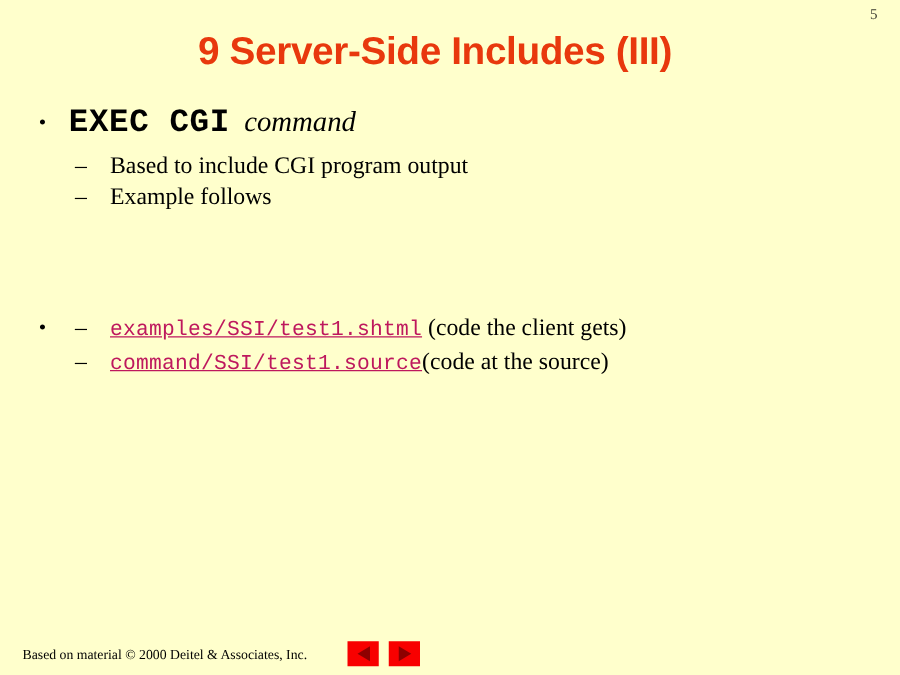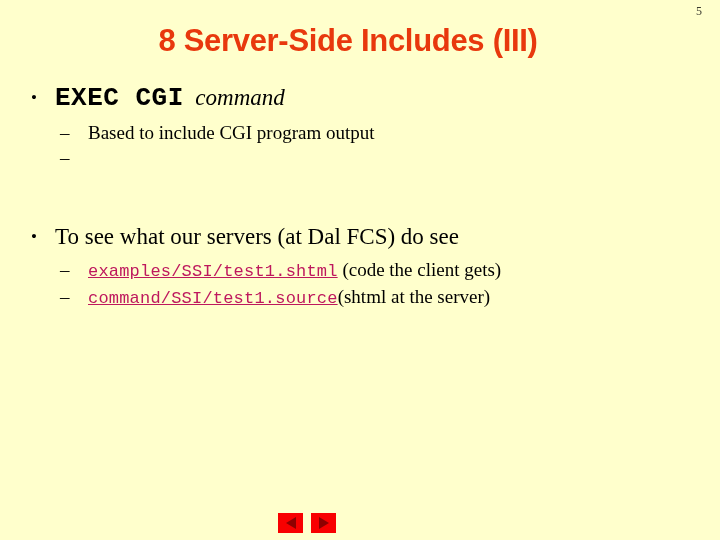--- a/index.html
+++ b/index.html
@@ -165,60 +165,61 @@
     border-left: 10px solid #8e0000;
   }
 </style>
 </head>
 <body>
 
 <div class="slide">
 
   <div class="page-number">5</div>
 
-  <div class="title">8 Server-Side Includes (III)</div>
+  <div class="title">9 Server-Side Includes (III)</div>
 
   <div class="content">
 
     <div class="bullet-l1">
       <span class="marker">•</span>
       <span class="mono-bold">EXEC CGI</span><span>&nbsp;&nbsp;</span><span class="serif-italic">command</span>
     </div>
 
     <div class="sub-group-1">
       <div class="bullet-l2">
         <span class="marker">–</span>
         <span>Based to include CGI program output</span>
       </div>
       <div class="bullet-l2">
         <span class="marker">–</span>
+        <span>Example follows</span>
       </div>
     </div>
 
     <div class="gap-block"></div>
 
     <div class="bullet-l1">
       <span class="marker">•</span>
-      <span>To see what our servers (at Dal FCS) do see</span>
     </div>
 
     <div class="sub-group-2">
       <div class="bullet-l2">
         <span class="marker">–</span>
         <a class="link-mono" href="#">examples/SSI/test1.shtml</a><span>&nbsp;</span><span>(code the client gets)</span>
       </div>
       <div class="bullet-l2">
         <span class="marker">–</span>
-        <a class="link-mono" href="#">command/SSI/test1.source</a><span>(shtml at the server)</span>
+        <a class="link-mono" href="#">command/SSI/test1.source</a><span>(code at the source)</span>
       </div>
     </div>
 
   </div>
 
   <div class="footer">
+    <div class="footer-credit">Based on material © 2000 Deitel &amp; Associates, Inc.</div>
     <div class="nav-buttons">
       <div class="nav-btn">
         <span class="tri-left"></span>
       </div>
       <div class="nav-btn">
         <span class="tri-right"></span>
       </div>
     </div>
   </div>
 

